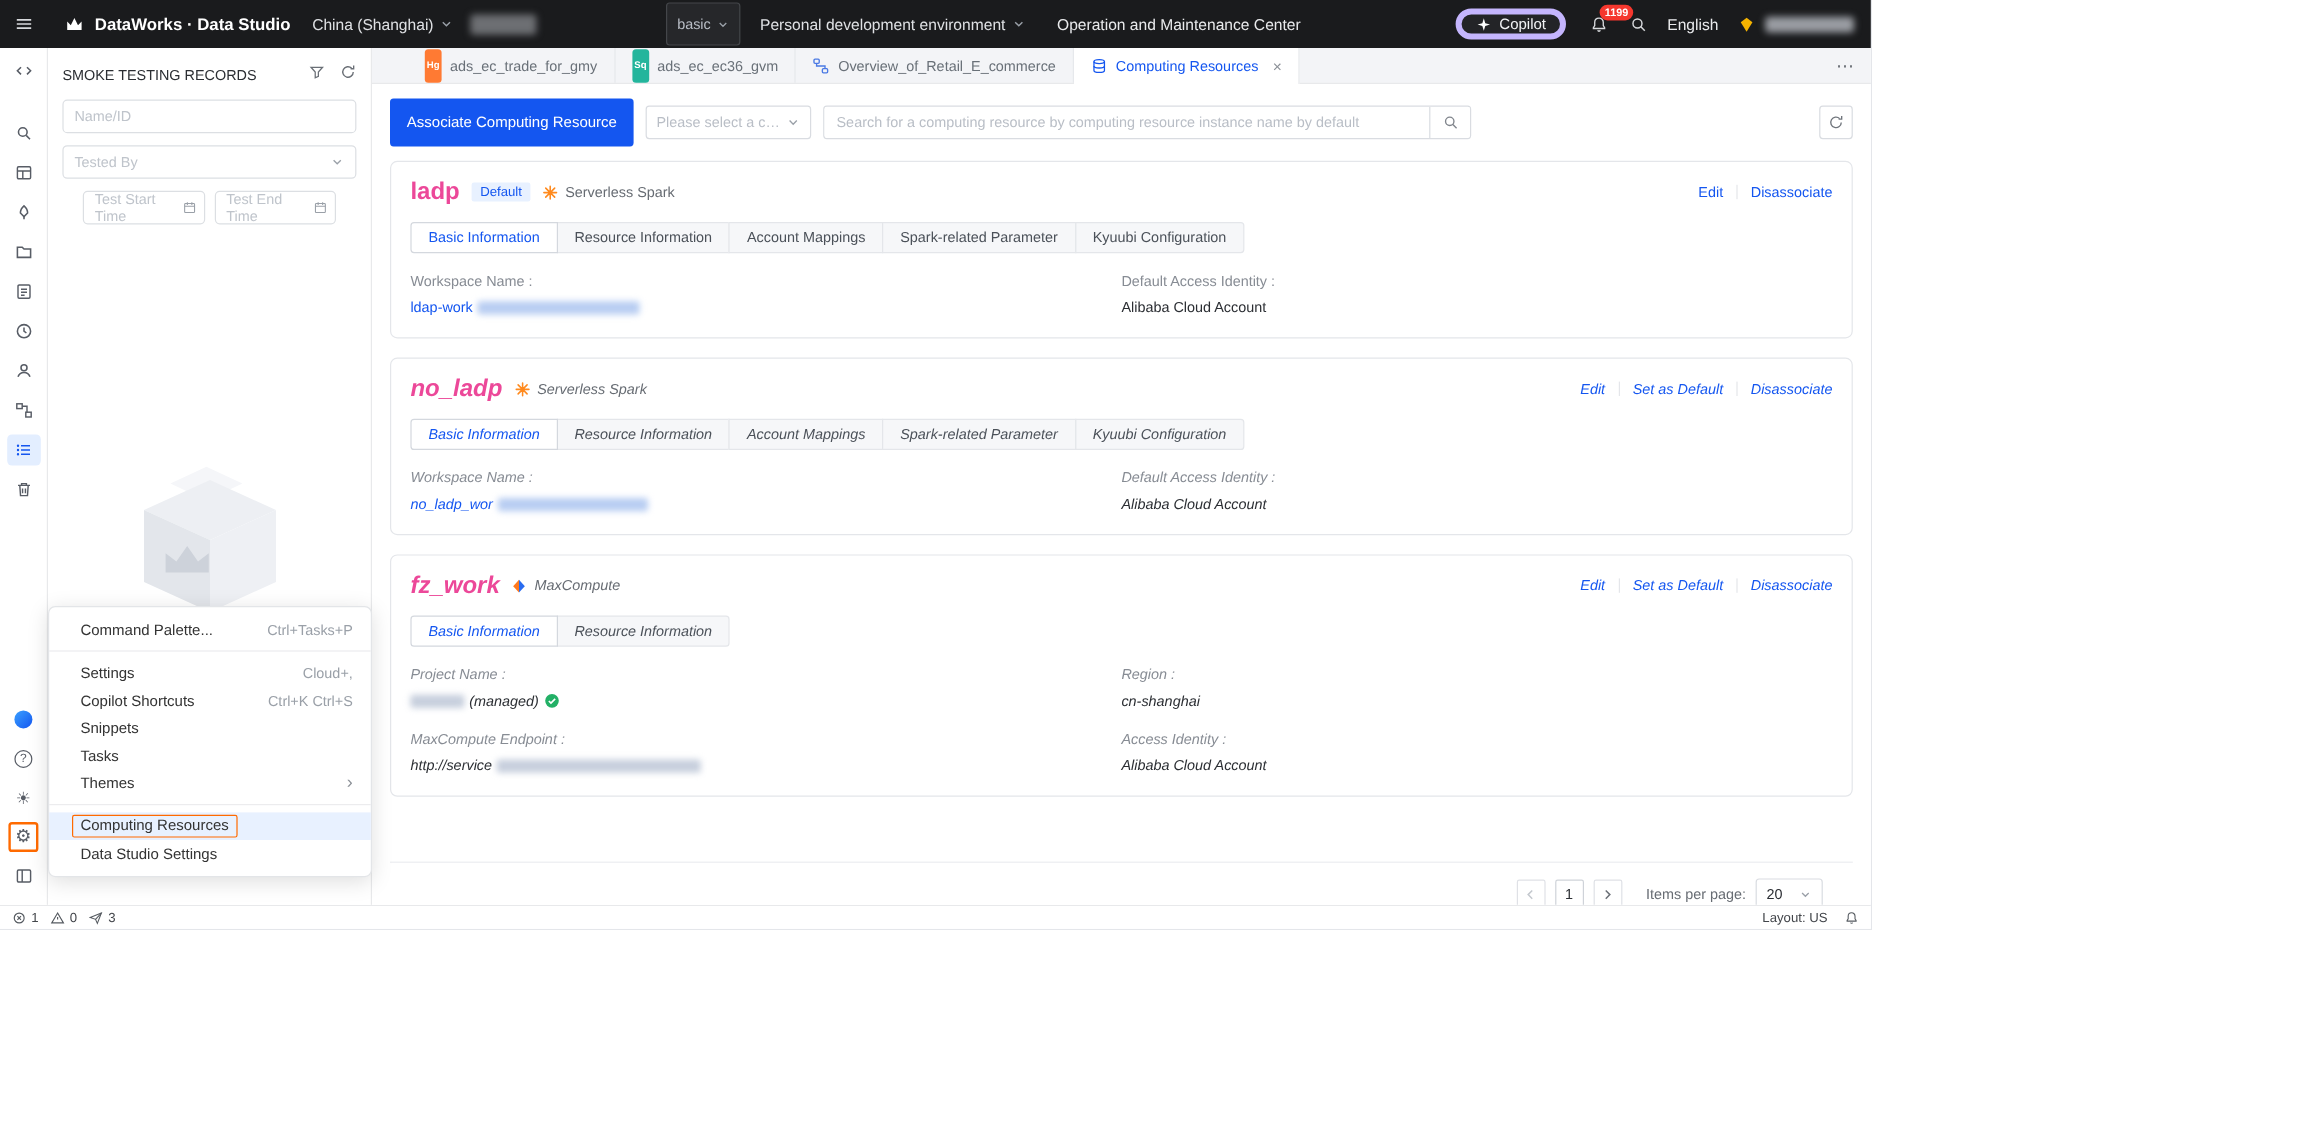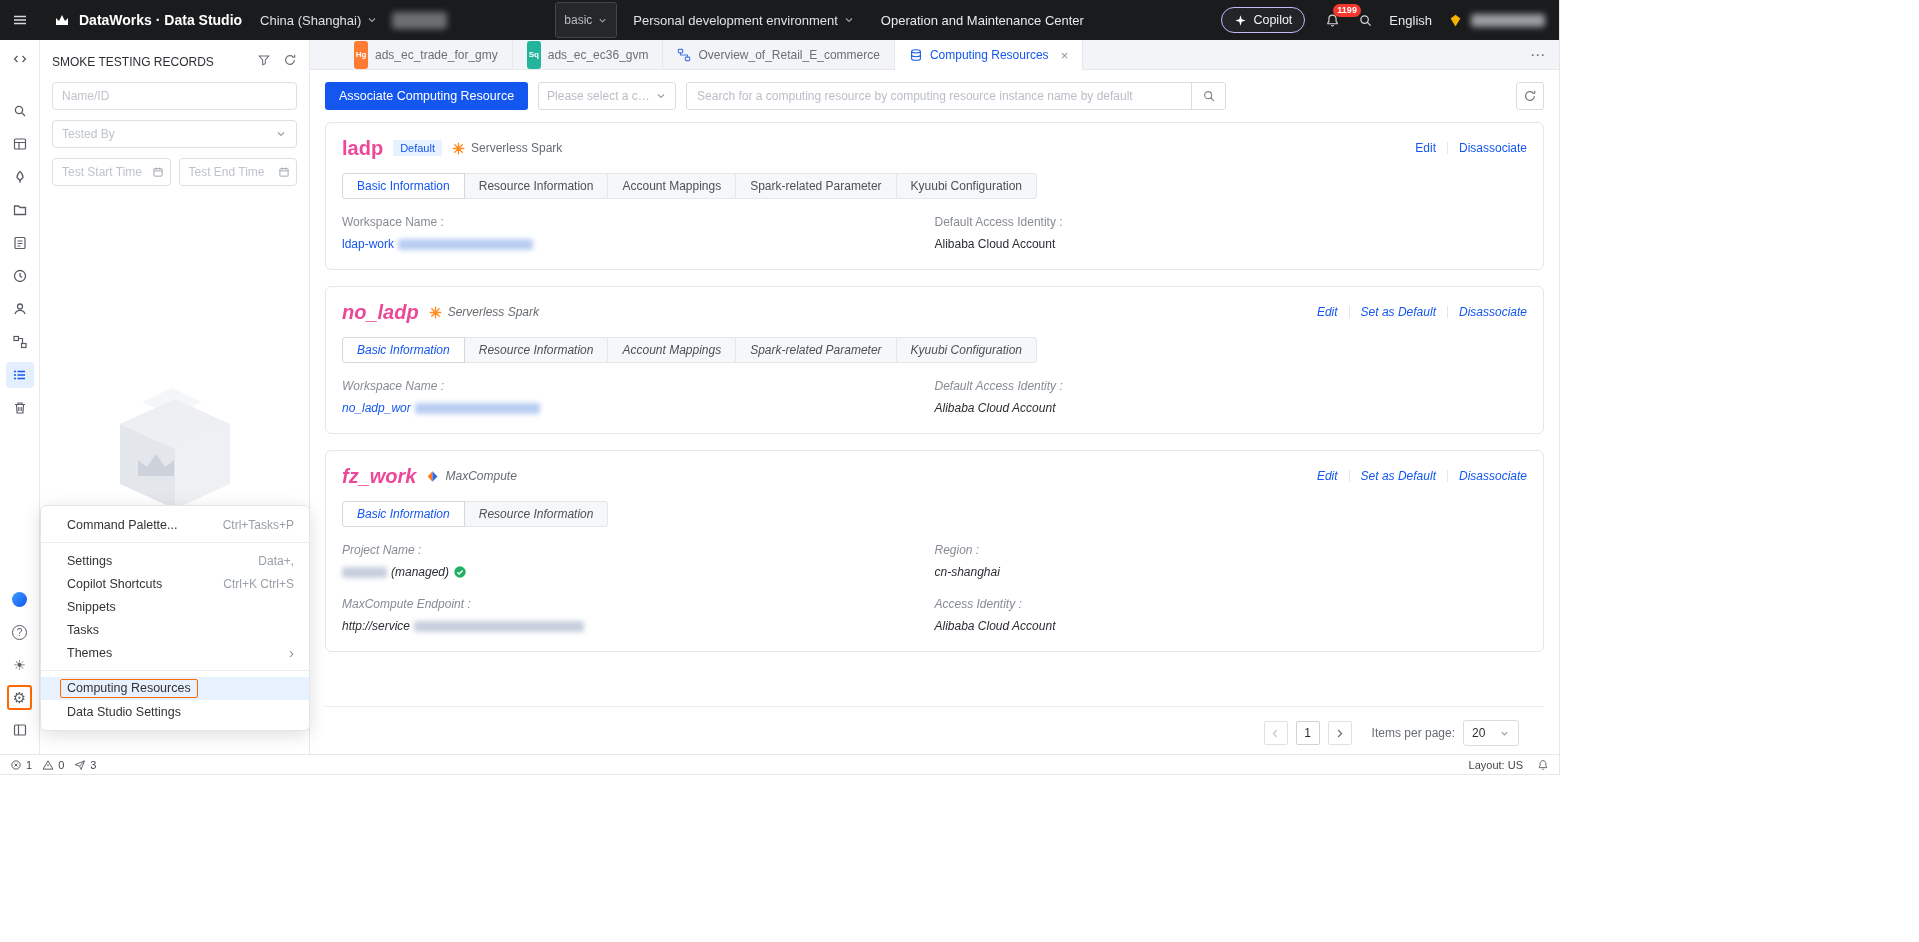--- a/index.html
+++ b/index.html
@@ -15,21 +15,21 @@
   .hamburger { color:#d7d9dc; }
   .brand-logo { margin-left:26px; }
   .brand { margin-left:9px; font-size:14px; font-weight:700; color:#fff; white-space:nowrap; }
   .tb-select { display:flex; align-items:center; gap:5px; color:#dfe1e4; cursor:pointer; white-space:nowrap; }
   .tb-region { margin-left:18px; }
   .redact-dark { margin-left:14px; width:55px; height:17px; border-radius:3px; background:#6d6f73; filter:blur(3px); }
   .tb-basic { margin-left:108px; height:36px; padding:0 8px; border:1px solid #44464a; border-radius:3px; background:#26272a; color:#b9bec6; font-size:12px; }
   .tb-env { margin-left:16px; }
   .tb-module { margin-left:26px; color:#e9eaec; white-space:nowrap; cursor:pointer; }
   .tb-spacer { flex:1; }
-  .copilot { height:26px; border:1px solid #c4b5fd; border-radius:14px; background:#232427; display:flex; align-items:center; gap:6px; padding:0 12px; color:#f2f3f5; font-size:12.5px; cursor:pointer; }
+  .copilot { height:26px; border:5px solid #c4b5fd; border-radius:14px; background:#232427; display:flex; align-items:center; gap:6px; padding:0 12px; color:#f2f3f5; font-size:12.5px; cursor:pointer; }
   .bell-wrap { position:relative; margin-left:20px; color:#d7d9dc; cursor:pointer; }
   .badge-red { position:absolute; top:-9px; left:8px; background:#f5372e; color:#fff; font-size:9px; line-height:13px; height:13px; padding:0 4px; border-radius:7px; font-weight:700; }
   .tb-search { margin-left:18px; color:#d7d9dc; cursor:pointer; }
   .tb-lang { margin-left:16px; color:#e9eaec; cursor:pointer; }
   .tb-medal { margin-left:16px; }
   .redact-light { margin-left:8px; width:74px; height:13px; border-radius:3px; background:#9a9da3; filter:blur(3px); }
 
   
   .mid { flex:1; display:flex; min-height:0; position:relative; }
 
@@ -47,21 +47,21 @@
 
   
   .panel { width:270px; flex:none; border-right:1px solid #e8e9eb; background:#fff; display:flex; flex-direction:column; }
   .panel-head { display:flex; align-items:center; padding:13px 12px 11px; }
   .panel-title { flex:1; font-size:12px; color:#2b2e33; white-space:nowrap; }
   .ph-icon { color:#6a6f76; margin-left:12px; cursor:pointer; }
   .f-input { margin:0 12px 10px; height:28px; border:1px solid #dcdfe3; border-radius:4px; display:flex; align-items:center; padding:0 9px; font-size:12px; color:#bfc4cb; background:#fff; }
   .f-input input { border:none; outline:none; width:100%; font-size:12px; color:#333; background:transparent; }
   .f-input input::placeholder { color:#bfc4cb; }
   .f-input .tail { margin-left:auto; color:#9aa0a8; display:flex; }
-  .f-row { display:flex; gap:8px; margin:0 12px 10px; }
+  .f-row { display:flex; gap:8px; margin:0 29px 10px; }
   .f-row .f-input { margin:0; flex:1; padding-right:6px; }
   .empty-wrap { margin-top:168px; display:flex; justify-content:center; }
 
   
   .ctx-menu { position:absolute; left:40px; top:465px; width:270px; background:#fff; border:1px solid #e3e5e8; border-radius:6px;
               box-shadow:0 4px 18px rgba(0,0,0,.13); padding:7px 0; z-index:60; font-size:12.5px; }
   .mi { height:23px; display:flex; align-items:center; padding:0 15px 0 26px; color:#333; cursor:pointer; white-space:nowrap; }
   .mi .sc { margin-left:auto; color:#9aa0a8; font-size:12px; }
   .mi .sub { margin-left:auto; color:#8b9097; font-size:15px; line-height:1; }
   .mi-div { height:1px; background:#ececee; margin:6px 0; }
@@ -74,21 +74,21 @@
   .etab { display:flex; align-items:center; gap:7px; padding:0 14px; font-size:12px; color:#697078; border-right:1px solid #e6e8ec; cursor:pointer; white-space:nowrap; }
   .etab.active { background:#fff; color:#1456f0; margin-bottom:-1px; }
   .tabbadge { width:14px; height:28px; border-radius:3px; font-size:8px; font-weight:700; color:#fff; display:grid; place-items:center; flex:none; }
   .tabbadge.hg { background:#ff7a33; }
   .tabbadge.sq { background:#23b59c; }
   .tab-close { color:#8b9097; font-size:13px; margin-left:5px; cursor:pointer; }
   .strip-more { margin-left:auto; align-self:center; padding:0 14px; color:#6a6f76; font-size:15px; cursor:pointer; }
 
   .content { flex:1; padding:12px 15px 0; display:flex; flex-direction:column; overflow:hidden; }
   .toolbar { display:flex; align-items:center; gap:10px; flex:none; }
-  .btn-primary { height:28px; background:#1456f0; color:#fff; border:none; border-radius:3px; padding:0 14px; font-size:12.5px; display:flex; align-items:center; cursor:pointer; font-family:inherit; }
+  .btn-primary { height:40px; background:#1456f0; color:#fff; border:none; border-radius:3px; padding:0 14px; font-size:12.5px; display:flex; align-items:center; cursor:pointer; font-family:inherit; }
   .sel { height:28px; width:138px; border:1px solid #d9dce1; border-radius:3px; display:flex; align-items:center; padding:0 8px; font-size:12px; color:#b9bec6; cursor:pointer; }
   .sel .txt { overflow:hidden; white-space:nowrap; text-overflow:ellipsis; }
   .sel .tail { margin-left:auto; color:#9aa0a8; display:flex; flex:none; }
   .searchbox { height:28px; width:540px; border:1px solid #d9dce1; border-radius:3px; display:flex; overflow:hidden; }
   .searchbox input { flex:1; border:none; outline:none; padding:0 10px; font-size:12px; color:#333; }
   .searchbox input::placeholder { color:#b9bec6; }
   .search-btn { width:34px; border-left:1px solid #d9dce1; display:grid; place-items:center; color:#80858c; cursor:pointer; background:#fff; }
   .tb2-spacer { flex:1; }
   .refresh-btn { width:28px; height:28px; border:1px solid #d9dce1; border-radius:3px; display:grid; place-items:center; color:#70757c; cursor:pointer; background:#fff; }
 
@@ -358,21 +358,21 @@
     </aside>
 
     <div class="ctx-menu">
       <div class="mi">
         <span>Command Palette...</span>
         <span class="sc">Ctrl+Tasks+P</span>
       </div>
       <div class="mi-div"></div>
       <div class="mi">
         <span>Settings</span>
-        <span class="sc">Data+,</span>
+        <span class="sc">Cloud+,</span>
       </div>
       <div class="mi">
         <span>Copilot Shortcuts</span>
         <span class="sc">Ctrl+K Ctrl+S</span>
       </div>
       <div class="mi">
         <span>Snippets</span>
       </div>
       <div class="mi">
         <span>Tasks</span>

